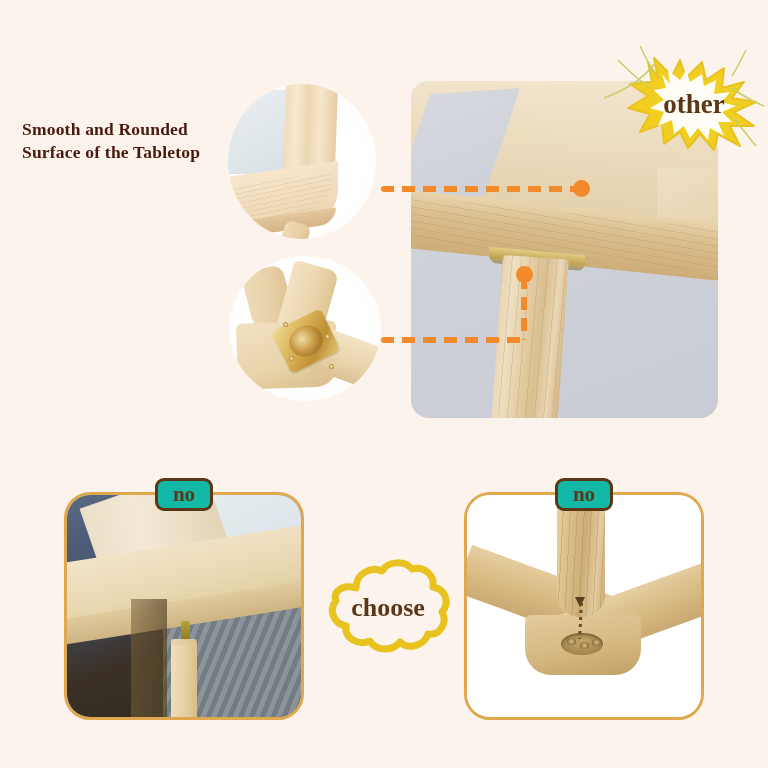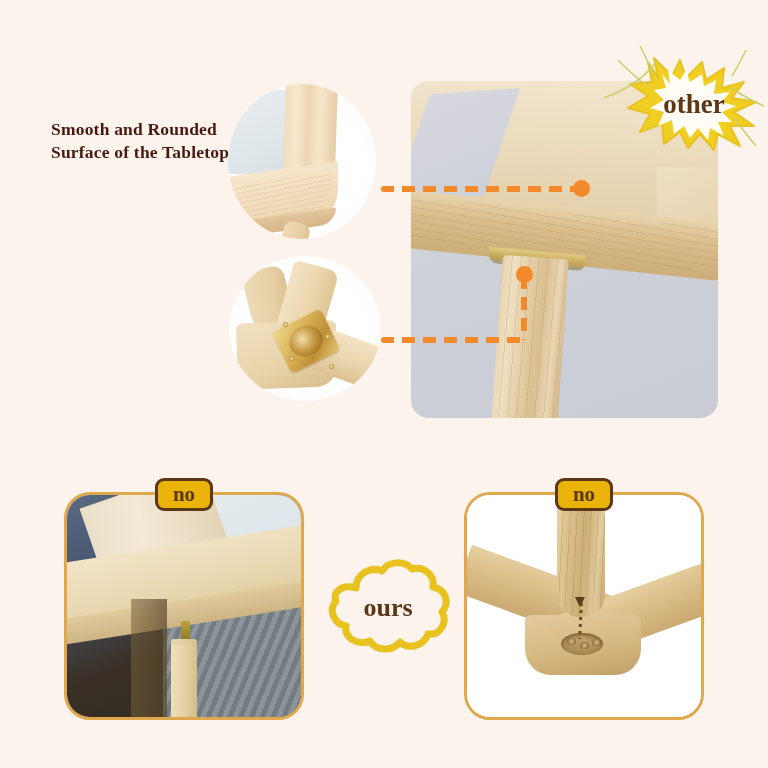--- a/index.html
+++ b/index.html
@@ -42,21 +42,20 @@
 
   
   .feature-text {
     position: absolute;
     font-family: "Liberation Serif", "DejaVu Serif", serif;
     font-weight: bold;
     font-size: 17.5px;
     line-height: 1.32;
     color: #48190f;
     letter-spacing: 0.2px;
-    margin-left: 29px;
   }
   .feature-text-1 { left: 22px; top: 118px; width: 200px; }
   .feature-text-2 { left: 22px; top: 313px; width: 200px; }
 
   
   .inset {
     position: absolute;
     border-radius: 50%;
     overflow: hidden;
     background: radial-gradient(circle at 50% 50%, #ffffff 52%, rgba(255,255,255,0.92) 70%, rgba(253,243,237,0) 82%);
@@ -448,21 +447,21 @@
     left: 108px; top: 102px;
     width: 10px; height: 10px;
     background: #5b3d1b;
     clip-path: polygon(50% 100%, 0 0, 100% 0);
   }
 
   
   .no-badge {
     position: absolute;
     width: 58px; height: 33px;
-    background: #eab308;
+    background: #14b8a6;
     border: 3px solid #5b3718;
     border-radius: 9px;
     display: flex;
     align-items: center;
     justify-content: center;
     font-family: "Liberation Serif", "DejaVu Serif", serif;
     font-weight: bold;
     font-size: 21px;
     color: #5b3718;
     z-index: 5;
@@ -597,16 +596,16 @@
   <div class="no-badge no-left">no</div>
   <div class="no-badge no-right">no</div>
 
   <div class="other-badge">
     <svg viewBox="0 0 132 100">
       <path d="M34,30 C34,16 48,8 60,13 C66,3 82,2 90,11 C102,8 113,17 111,29
                C124,31 128,45 120,54 C126,64 118,78 106,76 C102,88 86,92 78,84
                C70,94 54,93 48,83 C36,88 22,80 24,68 C12,66 6,52 14,43
                C10,34 20,26 34,30 Z" fill="none" stroke="#e8c21e" stroke-width="7" stroke-linejoin="round"></path>
     </svg>
-    <div class="other-label">ours</div>
+    <div class="other-label">choose</div>
   </div>
 
 </div>
 
 </body></html>

